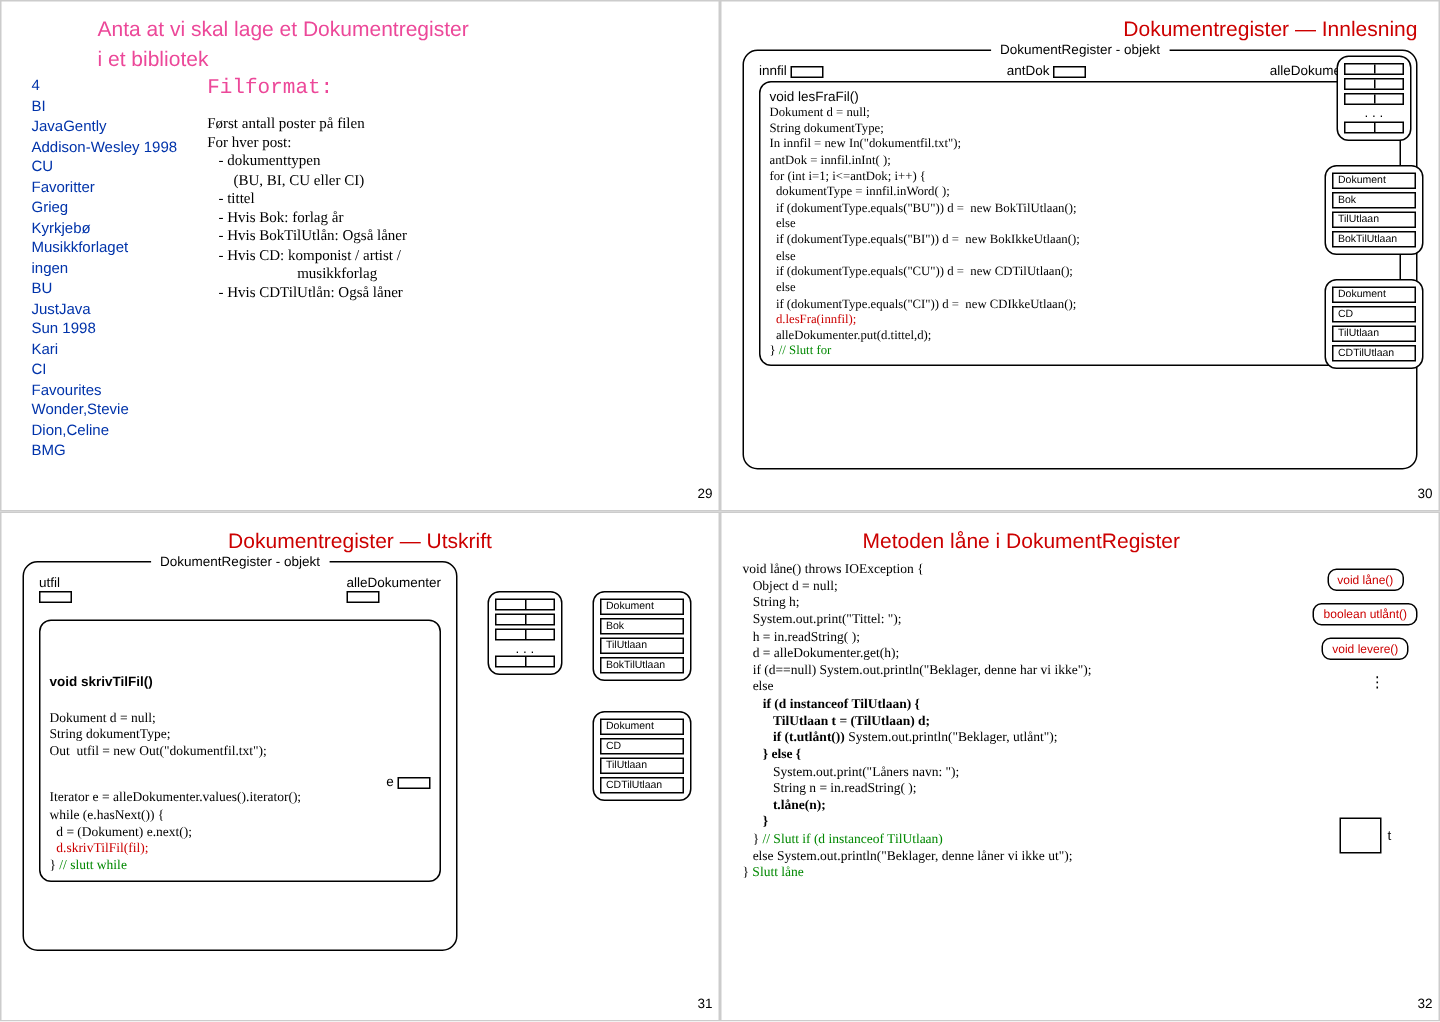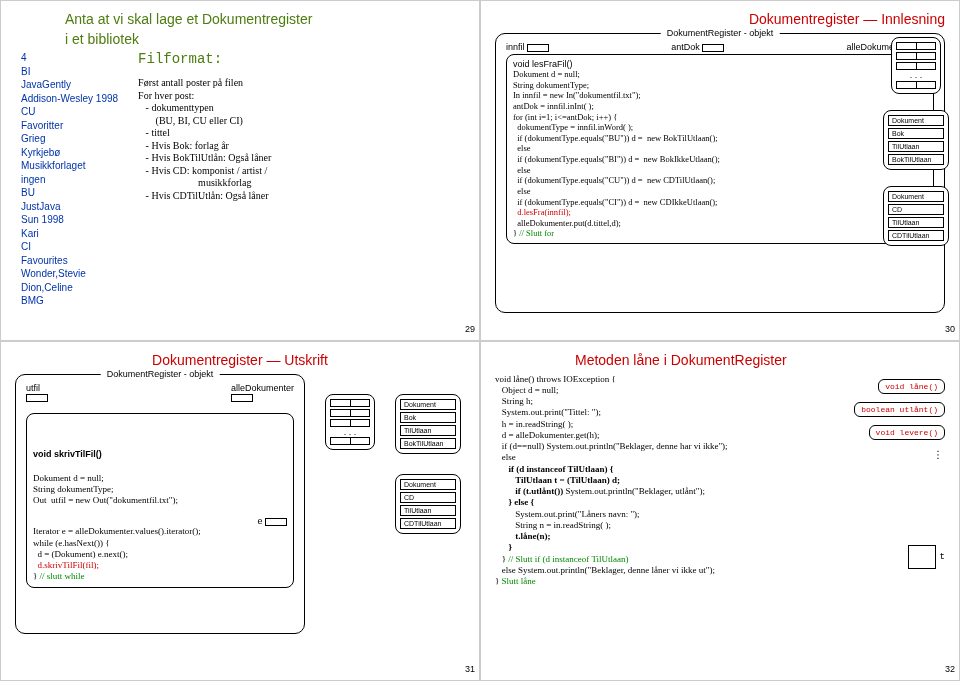--- a/index.html
+++ b/index.html
@@ -13,21 +13,21 @@
     grid-template-columns: 1fr 1fr;
     grid-template-rows: 1fr 1fr;
   }
   .slide {
     border: 0.5px solid #ccc;
     padding: 10px 14px;
     position: relative;
     overflow: hidden;
   }
   .title-red { color: #c00; font-weight: normal; font-size: 14px; margin-bottom: 6px; }
-  .title-blue { color: #4d7c0f; font-size: 14px; font-weight: normal; margin-bottom: 4px; }
+  .title-blue { color: #ec4899; font-size: 14px; font-weight: normal; margin-bottom: 4px; }
   .indent { margin-left: 50px; }
   .blue-list { color: #0033aa; font-size: 10px; line-height: 1.35; }
   .code { font-family: "Times New Roman", serif; font-size: 9px; line-height: 1.25; white-space: pre; }
   .obj-label { font-size: 9px; text-align: center; }
   .uml-box {
     border: 1px solid #000;
     border-radius: 8px;
     background: #fff;
     display: flex;
     flex-direction: column;
@@ -252,21 +252,21 @@
          <b>TilUtlaan t = (TilUtlaan) d;</b>
          <b>if (t.utlånt())</b> System.out.println("Beklager, utlånt");
       <b>} else {</b>
          System.out.print("Låners navn: ");
          String n = in.readString( );
          <b>t.låne(n);</b>
       <b>}</b>
    } <span class="green">// Slutt if (d instanceof TilUtlaan)</span>
    else System.out.println("Beklager, denne låner vi ikke ut");
 } <span class="green">Slutt låne</span></div>
-    <div style="display:flex; flex-direction:column; align-items:flex-end; gap:6px; margin-top:4px;font-family:Liberation Mono, monospace;">
+    <div style="display:flex; flex-direction:column; align-items:center; gap:6px; margin-top:4px;">
       <div class="methbox red">void låne()</div>
       <div class="methbox red">boolean utlånt()</div>
       <div class="methbox red">void levere()</div>
       <div style="font-size:10px; letter-spacing:2px; margin:2px 0 2px 18px;">⋮</div>
       <div style="height:70px;"></div>
       <div style="display:flex; align-items:center; gap:4px;">
         <div class="tbox"></div>
         <span>t</span>
       </div>
     </div>

